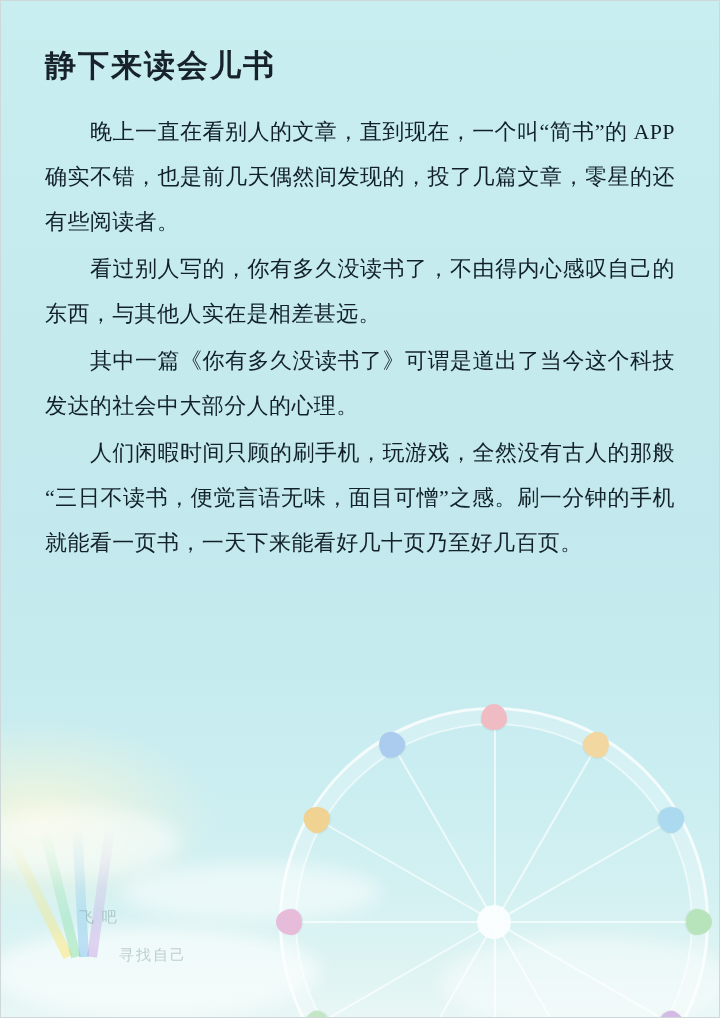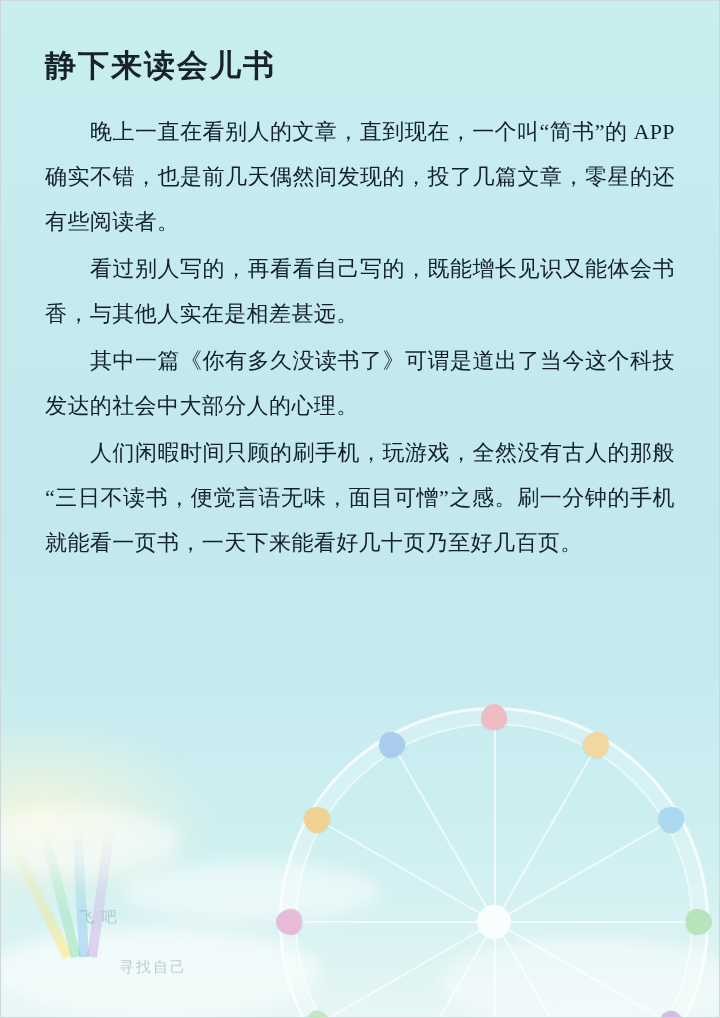--- a/index.html
+++ b/index.html
@@ -118,21 +118,21 @@
     background: rgba(255,255,255,0.9);
   }
   .watermark {
     position: absolute;
     color: rgba(120,150,155,0.45);
     font-size: 15px;
     letter-spacing: 2px;
     font-family: "Liberation Serif", serif;
   }
   .wm1 { left: 78px; bottom: 90px; }
-  .wm2 { left: 118px; bottom: 40px; }
+  .wm2 { left: 118px; bottom: 52px; }
 
   
   .content {
     position: relative;
     z-index: 5;
     padding: 44px 44px 0 44px;
   }
   .doc-title {
     text-align: left;
     font-size: 31px;
@@ -204,18 +204,18 @@
     </div>
 
     <div class="watermark wm1">飞 吧</div>
     <div class="watermark wm2">寻找自己</div>
   </div>
 
   <div class="content">
     <h1 class="doc-title">静下来读会儿书</h1>
 
     <p class="para">晚上一直在看别人的文章，直到现在，一个叫“简书”的 APP 确实不错，也是前几天偶然间发现的，投了几篇文章，零星的还有些阅读者。</p>
-    <p class="para">看过别人写的，再看看自己写的，既能增长见识又能体会书香，与其他人实在是相差甚远。</p>
+    <p class="para">看过别人写的，你有多久没读书了，不由得内心感叹自己的东西，与其他人实在是相差甚远。</p>
     <p class="para">其中一篇《你有多久没读书了》可谓是道出了当今这个科技发达的社会中大部分人的心理。</p>
     <p class="para">人们闲暇时间只顾的刷手机，玩游戏，全然没有古人的那般“三日不读书，便觉言语无味，面目可憎”之感。刷一分钟的手机就能看一页书，一天下来能看好几十页乃至好几百页。</p>
   </div>
 
 </div>
 
 </body></html>

